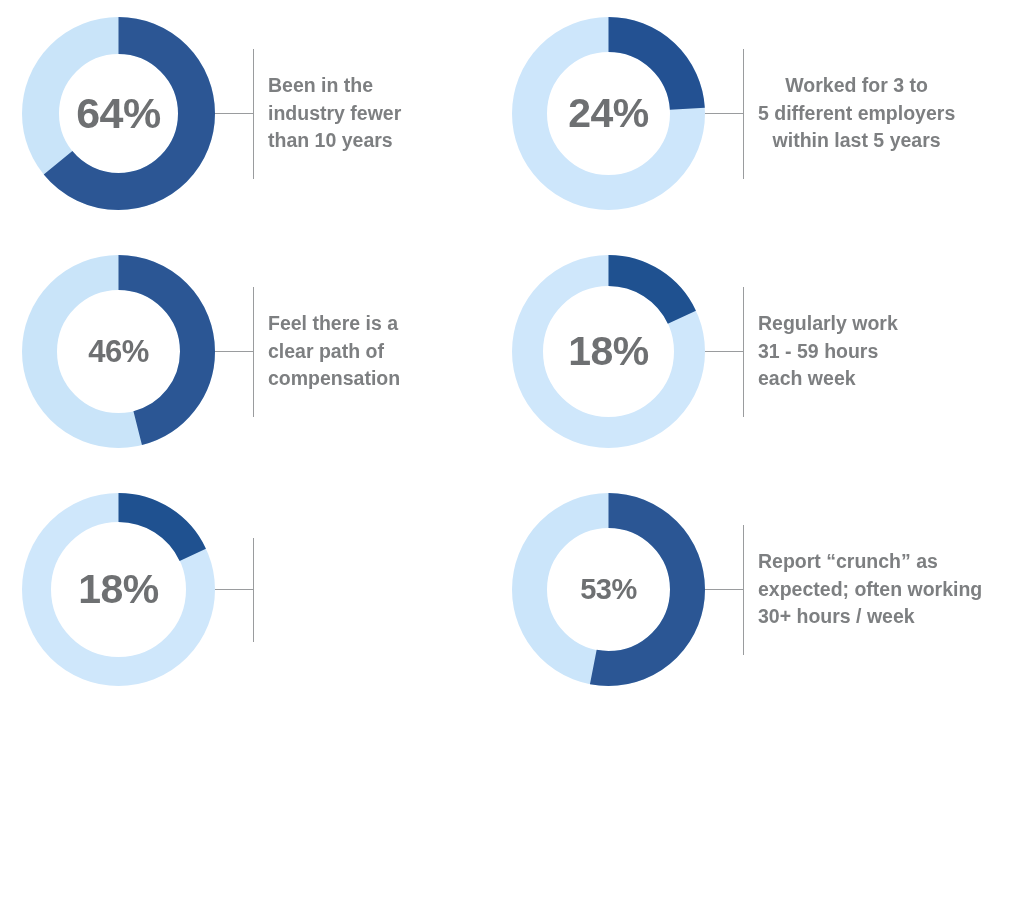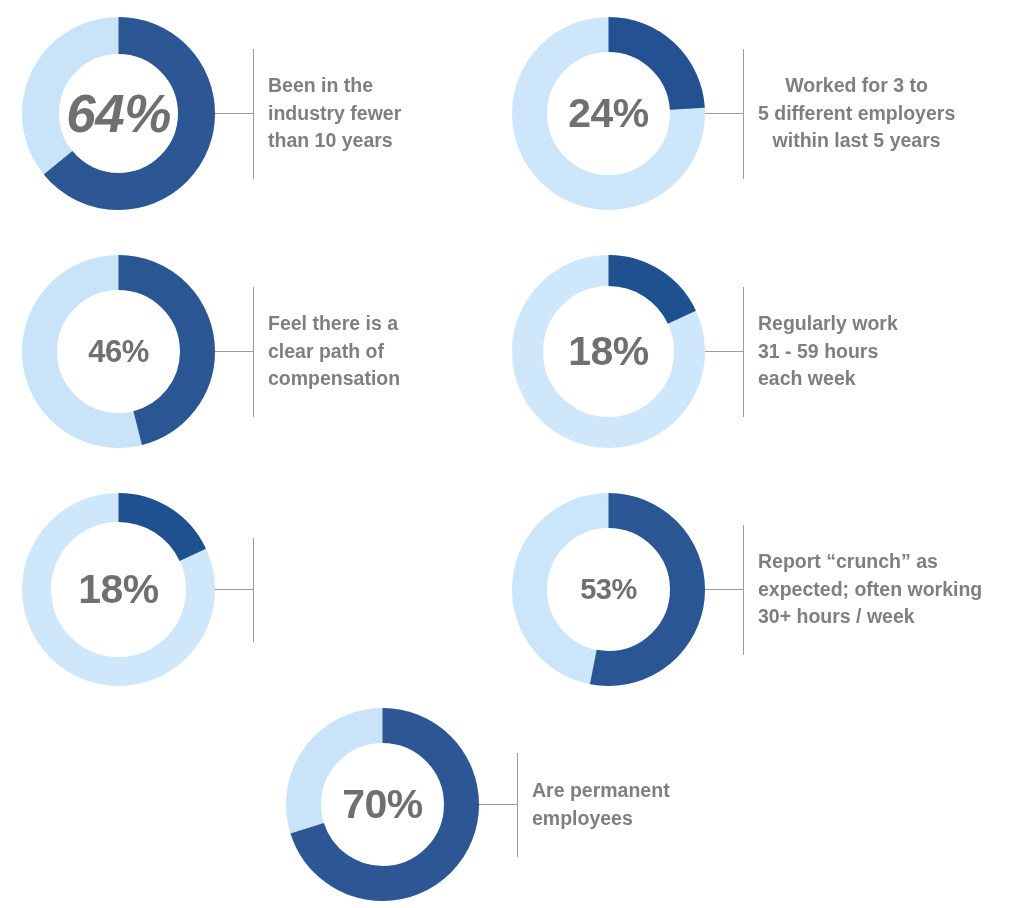--- a/index.html
+++ b/index.html
@@ -85,21 +85,21 @@
 </head>
 <body>
 
 <div id="infographic">
     <div class="stat" style="left: 22px; top: 17px;">
       <div class="donut-wrap" style="width: 193px; height: 193px;">
         <svg class="donut-svg" width="193" height="193" viewBox="0 0 193 193">
           <circle cx="96.5" cy="96.5" r="78" fill="none" stroke="#c9e4f9" stroke-width="37"></circle>
           <circle cx="96.5" cy="96.5" r="78" fill="none" stroke="#2c5694" stroke-width="37" stroke-dasharray="313.66 176.43" transform="rotate(-90 96.5 96.5)"></circle>
         </svg>
-        <div class="donut-value" style="font-size: 53px; font-style: italic;">64%</div>
+        <div class="donut-value" style="font-size: 43px;">64%</div>
       </div>
       <div class="connector" style="height: 130px;">
         <div class="conn-h"></div>
         <div class="conn-v"></div>
       </div>
       <div class="stat-label">Been in the
 industry fewer
 than 10 years</div>
     </div>
     <div class="stat" style="left: 512px; top: 17px; text-align: center;">
@@ -172,28 +172,13 @@
         <div class="donut-value" style="font-size: 29px;">53%</div>
       </div>
       <div class="connector" style="height: 130px;">
         <div class="conn-h"></div>
         <div class="conn-v"></div>
       </div>
       <div class="stat-label">Report “crunch” as
 expected; often working
 30+ hours / week</div>
     </div>
-    <div class="stat" style="left: 286px; top: 708px;">
-      <div class="donut-wrap" style="width: 193px; height: 193px;">
-        <svg class="donut-svg" width="193" height="193" viewBox="0 0 193 193">
-          <circle cx="96.5" cy="96.5" r="79" fill="none" stroke="#c9e4f9" stroke-width="35"></circle>
-          <circle cx="96.5" cy="96.5" r="79" fill="none" stroke="#2c5694" stroke-width="35" stroke-dasharray="347.46 148.91" transform="rotate(-90 96.5 96.5)"></circle>
-        </svg>
-        <div class="donut-value" style="font-size: 41px;">70%</div>
-      </div>
-      <div class="connector" style="height: 104px;">
-        <div class="conn-h"></div>
-        <div class="conn-v"></div>
-      </div>
-      <div class="stat-label">Are permanent
-employees</div>
-    </div>
   </div>
 
 </body></html>

